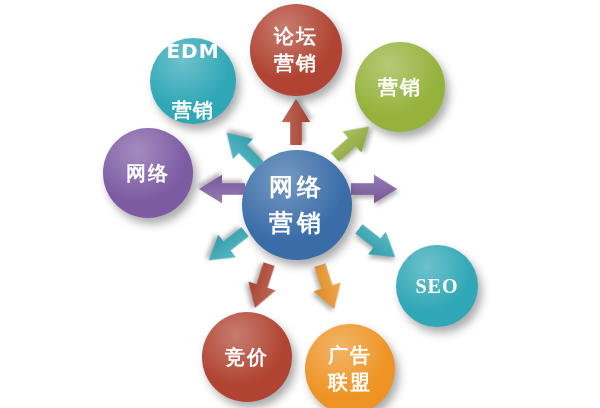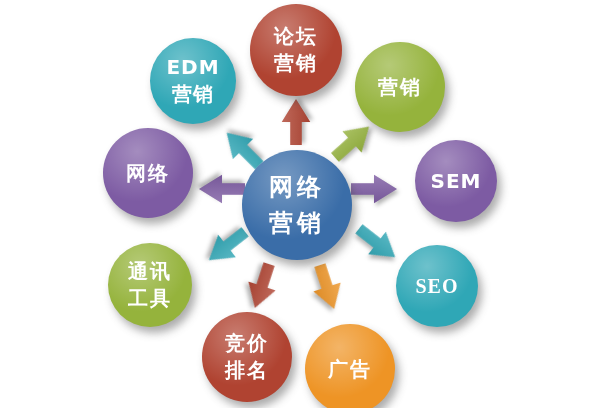--- a/index.html
+++ b/index.html
@@ -33,21 +33,21 @@
 
   .n-center{left:242px;top:150px;width:110px;height:110px;font-size:24px;letter-spacing:4px;line-height:1.5;}
   .n-forum {left:250px;top:4px;  width:92px;height:92px;text-align:right;}
   .n-weibo {left:355px;top:42px; width:90px;height:90px;}
   .n-sem   {left:415px;top:140px;width:82px;height:82px;letter-spacing:1px;}
   .n-seo   {left:396px;top:245px;width:82px;height:82px;letter-spacing:1px;font-family:Liberation Serif, serif;}
   .n-ad    {left:305px;top:324px;width:90px;height:90px;font-family:Liberation Serif, serif;}
   .n-bid   {left:202px;top:312px;width:90px;height:90px;}
   .n-comm  {left:108px;top:243px;width:84px;height:84px;}
   .n-media {left:103px;top:128px;width:90px;height:90px;}
-  .n-edm   {left:150px;top:38px; width:86px;height:86px;letter-spacing:1px;}
+  .n-edm   {left:150px;top:38px; width:86px;height:86px;letter-spacing:1px;justify-content:space-between;}
 
   
   .arrow{
     position:absolute;width:46px;height:34px;
     filter:drop-shadow(2px 3px 2px rgba(0,0,0,.30));
   }
   .arrow .shape{
     width:100%;height:100%;
     clip-path:polygon(0% 33%,50% 33%,50% 8%,100% 50%,50% 92%,50% 67%,0% 67%);
     background-image:linear-gradient(180deg,rgba(255,255,255,.22),rgba(0,0,0,.08));
@@ -102,41 +102,34 @@
 
   <div class="node n-forum c-red">
     <span>论坛</span>
     <span>营销</span>
   </div>
 
   <div class="node n-weibo c-green">
     <span>营销</span>
   </div>
 
-  <div class="node n-sem c-purple">
-    <span>SEM</span>
-  </div>
 
   <div class="node n-seo c-teal">
     <span>SEO</span>
   </div>
 
   <div class="node n-ad c-orange">
     <span>广告</span>
+    <span>联盟</span>
   </div>
 
   <div class="node n-bid c-red">
     <span>竞价</span>
-    <span>排名</span>
   </div>
 
-  <div class="node n-comm c-green">
-    <span>通讯</span>
-    <span>工具</span>
-  </div>
 
   <div class="node n-media c-purple">
     <span>网络</span>
   </div>
 
   <div class="node n-edm c-teal">
     <span>EDM</span>
     <span>营销</span>
   </div>
 

